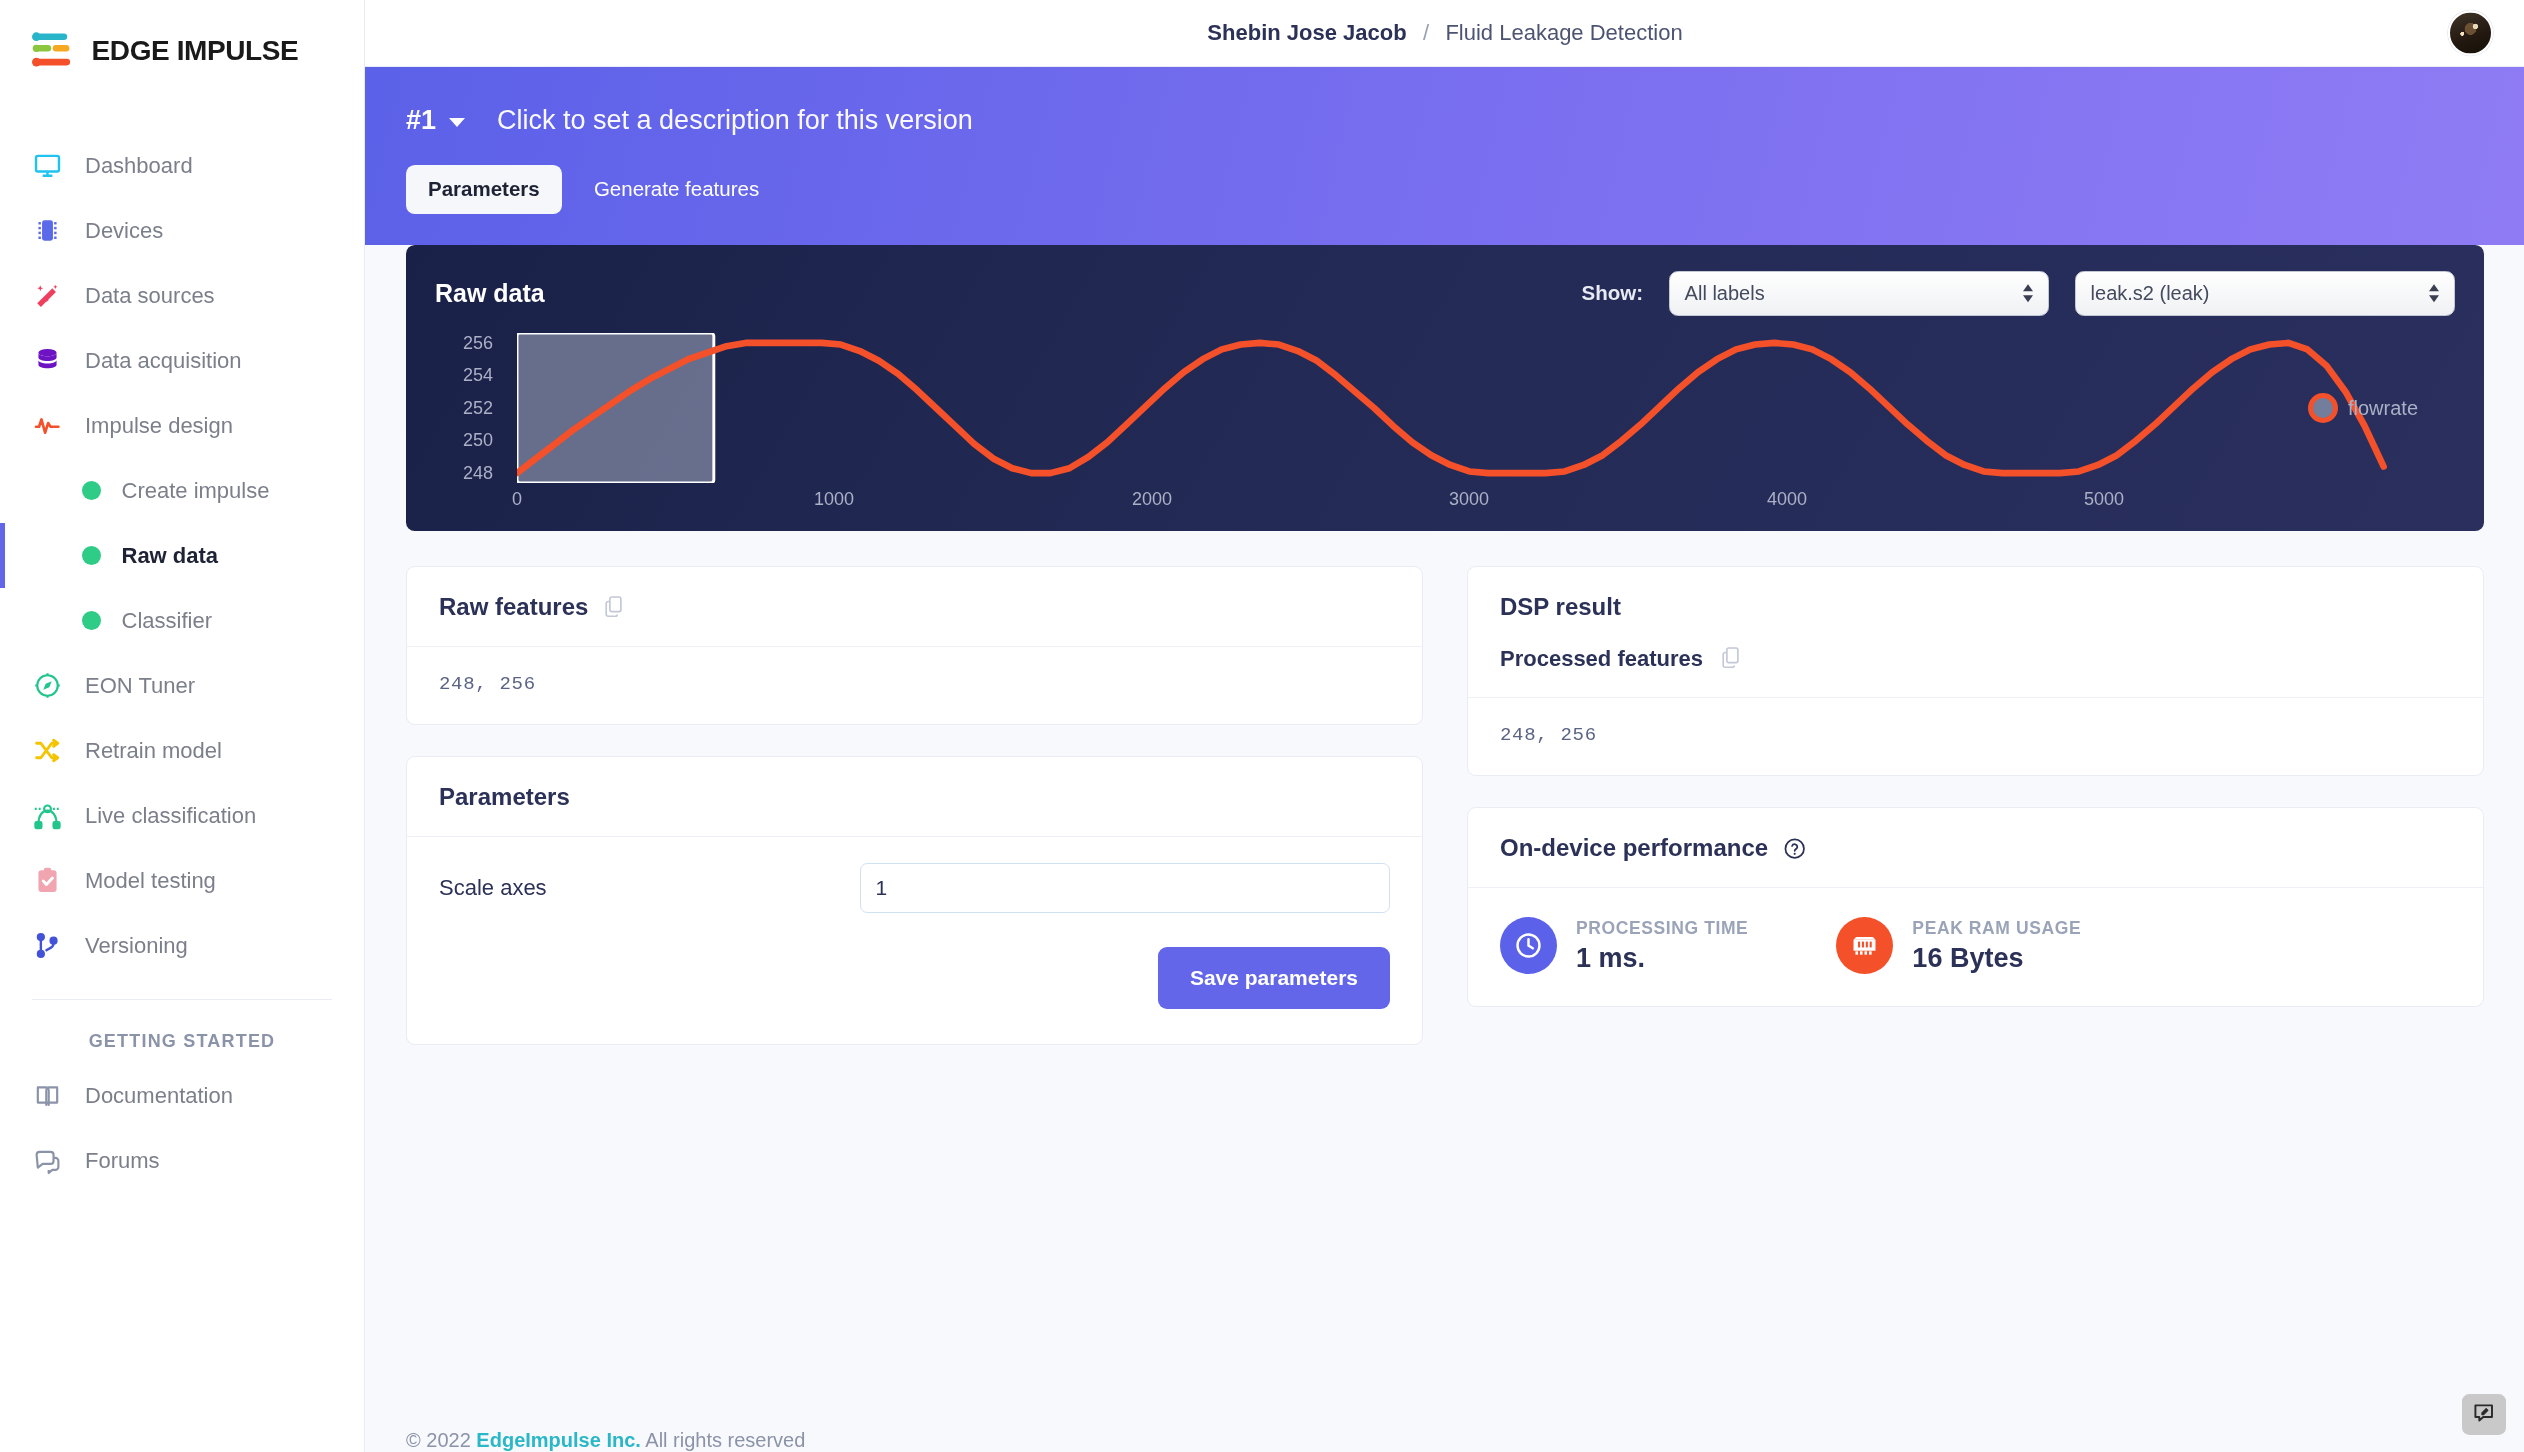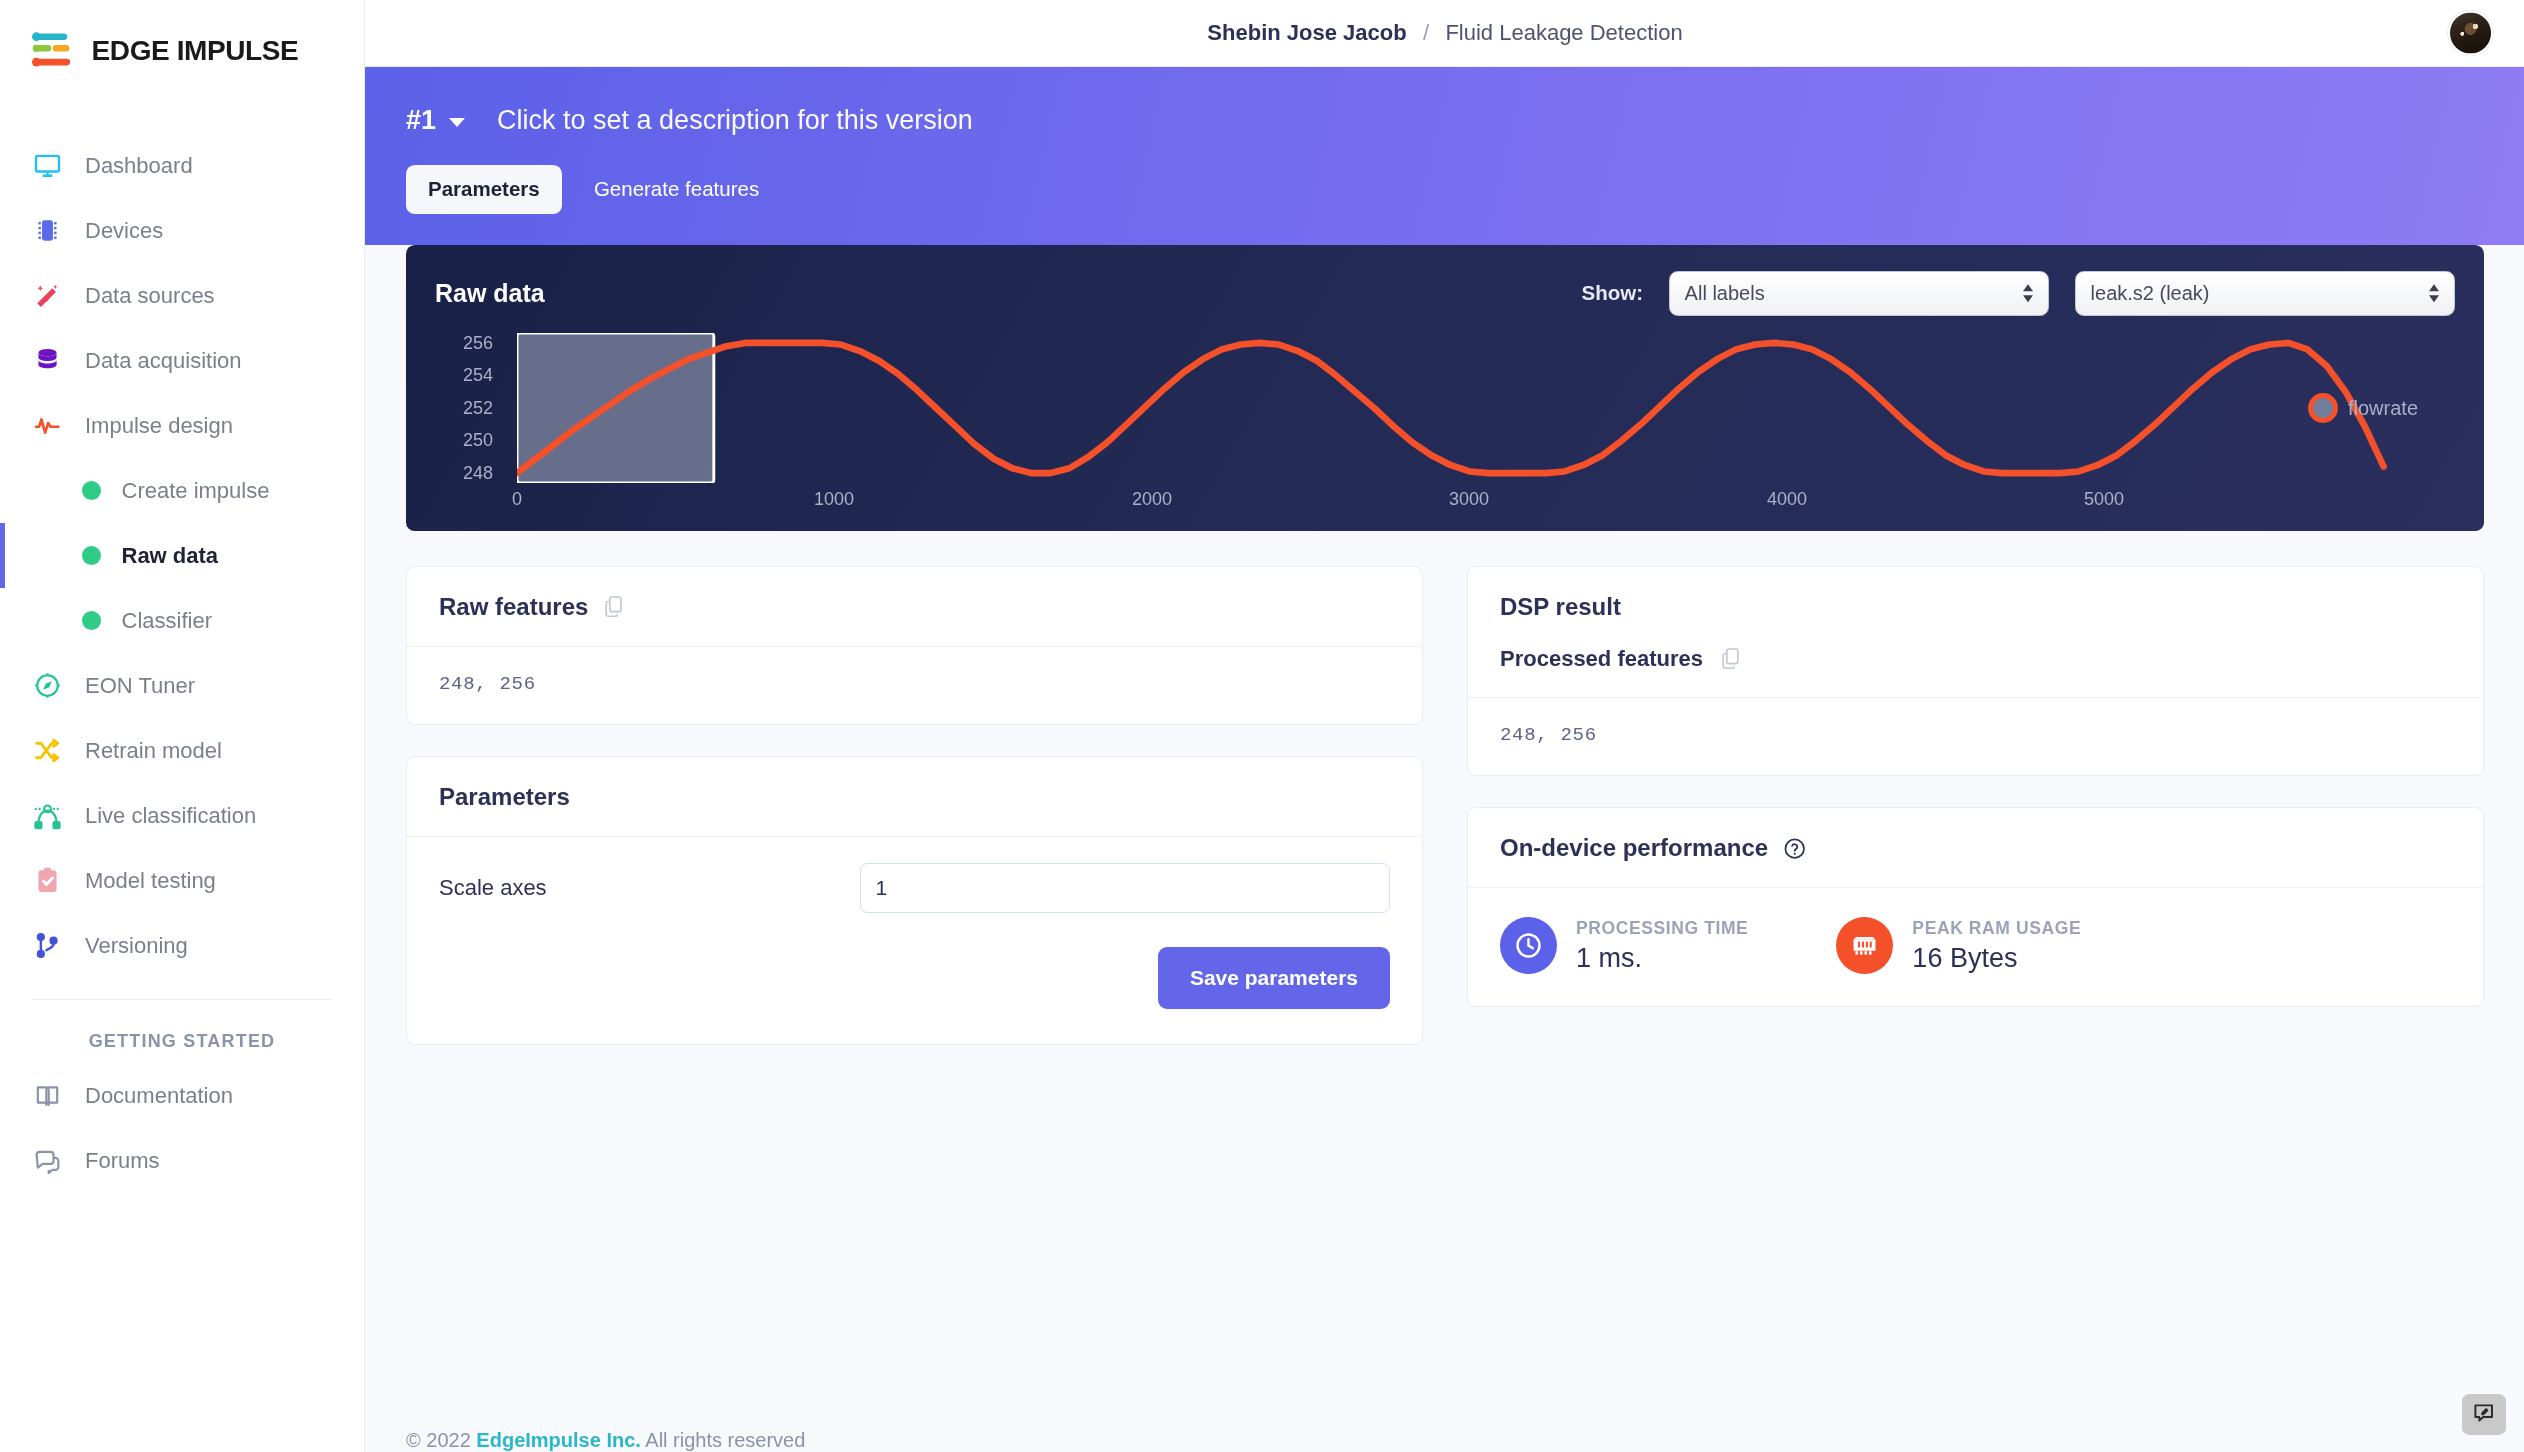--- a/index.html
+++ b/index.html
@@ -185,21 +185,21 @@
     background: #ffffff; border: 0.7px solid #e9ecf2;
     border-radius: 8.8px; overflow: hidden;
   }
   .card-head {
     padding: 26px 32px 25px 32px;
     display: flex; align-items: center; gap: 14.6px;
   }
   .card-title { font-size: 24px; font-weight: bold; color: #2b3157; }
   .sub-head {
     padding: 0 32px 25px 32px;
-    display: flex; align-items: center; gap: 17px;
+    display: flex; align-items: flex-start; gap: 17px;
   }
   .sub-title { font-size: 22px; font-weight: bold; color: #2b3157; }
   .card-body {
     border-top: 0.7px solid #eef0f5;
     padding: 26px 32px 29px 32px;
   }
   .mono {
     font-family: "Liberation Mono", monospace;
     font-size: 19px; color: #5b6484; letter-spacing: 0.7px;
   }
@@ -237,21 +237,21 @@
   .metric-ico {
     width: 57px; height: 57px; border-radius: 50%;
     display: flex; align-items: center; justify-content: center;
     flex: 0 0 57px;
   }
   .metric-cap {
     font-size: 17.5px; color: #9aa3b8; letter-spacing: 0.6px;
     font-weight: bold; text-transform: uppercase;
   }
   .metric-val {
-    font-size: 27px; font-weight: normal; color: #2b3157; margin-top: 4.4px;
+    font-size: 27px; font-weight: bold; color: #2b3157; margin-top: 4.4px;
   }
 
   
   #footer { padding: 34px 41px 0 41px; }
   .footer-text { font-size: 20px; color: #8b93a8; }
   .footer-text b { color: #2ab7c8; }
 
   
   #chat-widget {
     position: absolute; right: 19px; bottom: 17.5px;

